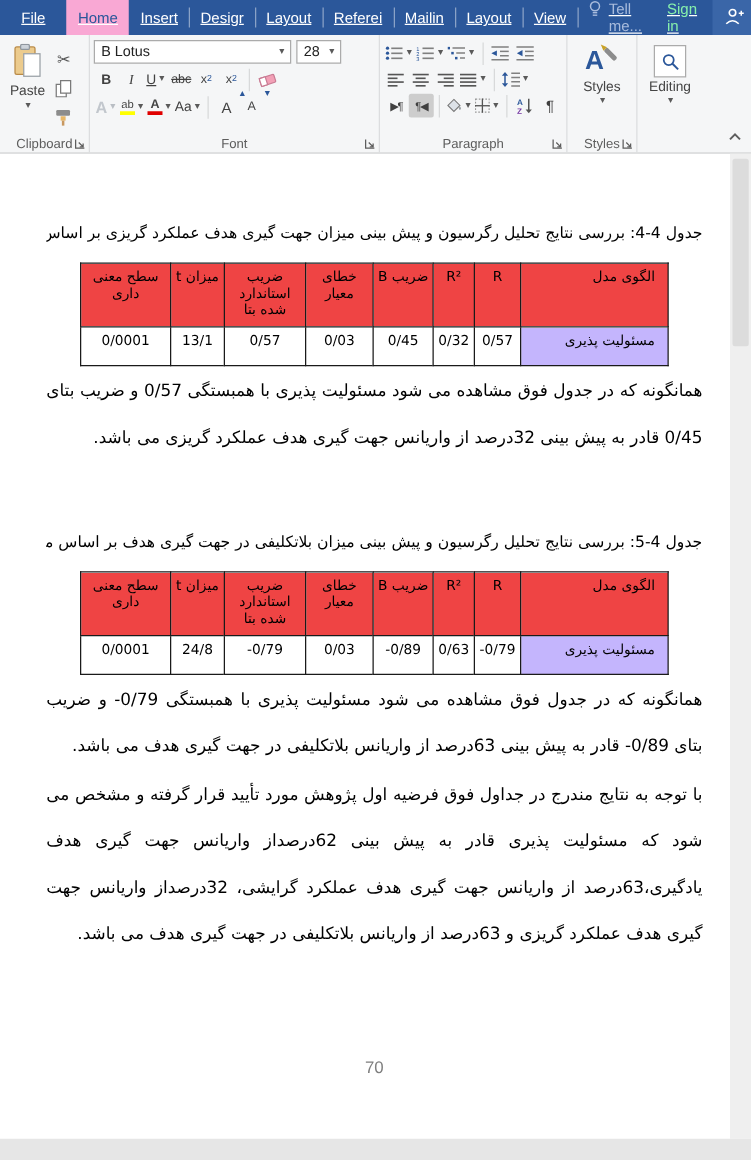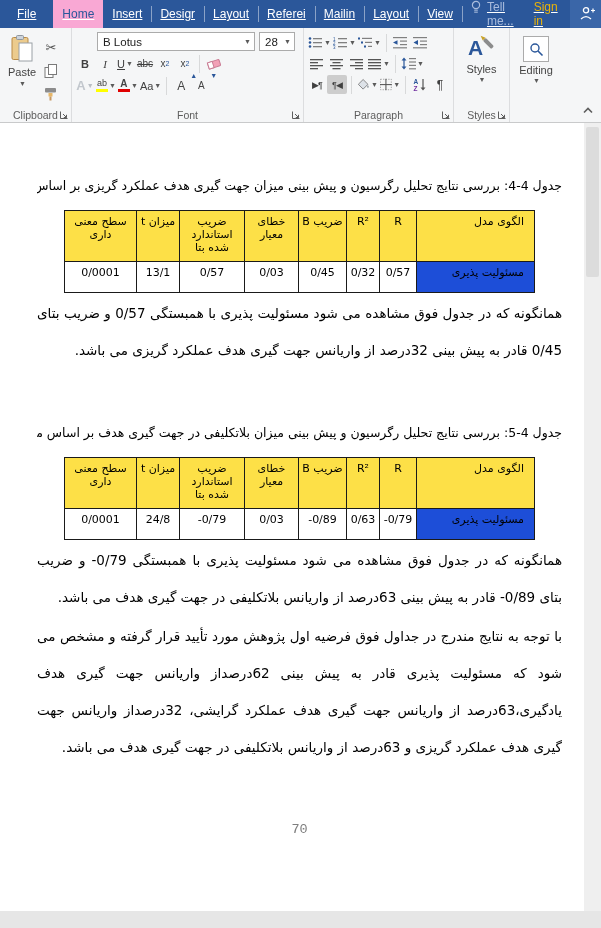--- a/index.html
+++ b/index.html
@@ -9,30 +9,30 @@
   
   .titlebar{position:absolute;top:0;left:0;right:0;height:28px;background:#2b579a;
             display:flex;align-items:stretch;color:#fff;font-size:12px;text-decoration:underline;}
   .tab{position:relative;display:flex;align-items:center;padding:0 9px;cursor:default;white-space:nowrap;}
   .tab.file{padding:0 17px;}
   .tab.active{background:#f9a8d4;color:#2b579a;}
   .tab.sep::before{content:"";position:absolute;left:0;top:6px;width:1px;height:16px;background:rgba(255,255,255,.45);}
   .tb-right{margin-left:auto;display:flex;align-items:center;}
   .tellme{display:flex;align-items:flex-start;gap:5px;color:#a9bcdd;padding:0 8px;position:relative;}
   .tellme::before{content:"";position:absolute;left:0;top:6px;width:1px;height:16px;background:rgba(255,255,255,.45);}
-  .signin{padding:0 12px;color:#eab308;}
+  .signin{padding:0 12px;color:#86efac;}
   .sharebtn{display:flex;align-items:center;gap:6px;background:#3a66a8;height:28px;padding:0 14px 0 10px;}
 
   
   .ribbon{position:absolute;top:28px;left:0;right:0;height:94px;background:#f5f6f7;
           border-bottom:1px solid #c9cacb;display:flex;font-size:11px;color:#444;}
   .rgroup{position:relative;height:100%;box-sizing:border-box;padding:4px 3px 16px 3px;border-right:1px solid #dcdddf;}
   .rgroup-label{position:absolute;bottom:1px;left:0;right:0;text-align:center;font-size:10.5px;color:#5d5d5d;}
   .launcher{position:absolute;bottom:2px;right:2px;width:10px;height:10px;}
-  .rowline{display:flex;align-items:flex-start;margin-left:22px;}
+  .rowline{display:flex;align-items:flex-start;}
   .rbtn{display:flex;align-items:center;justify-content:center;min-width:18px;height:19px;border-radius:2px;padding:0 1px;}
   .rbtn.active{background:#cdcdcd;}
   .arrow{font-size:7px;color:#5a5a5a;margin-left:1px;}
   .vdiv{width:1px;height:18px;background:#d8d9da;margin:0 4px;}
   .glyph{font-size:11px;color:#404040;}
 
   
   .g-clip{width:72px;display:flex;}
   .paste-big{display:flex;flex-direction:column;align-items:center;justify-content:flex-start;width:38px;padding-top:3px;gap:2px;}
   .clip-mini{display:flex;flex-direction:column;gap:4px;padding-top:6px;}
@@ -74,28 +74,28 @@
   .scrollbar{position:absolute;top:0;right:0;width:17px;height:100%;background:#efefef;}
   .scroll-thumb{position:absolute;top:4px;left:2px;width:13px;height:150px;background:#dcdcdc;border-radius:2px;}
   .page{position:absolute;top:0;left:0;right:17px;bottom:0;padding:0 22px 0 37px;overflow:hidden;
         direction:rtl;font-family:"DejaVu Sans","Liberation Sans",sans-serif;color:#000;}
   .caption{font-size:12.5px;white-space:nowrap;overflow:hidden;text-align:right;height:20px;line-height:20px;}
   .cap1{margin-top:53px;}
   .cap2{margin-top:54px;}
   .doc-table{border-collapse:collapse;table-layout:fixed;width:470px;margin:14px auto 0;
              font-size:11px;}
   .doc-table th,.doc-table td{border:1px solid #1a1a1a;vertical-align:top;padding:4px 2px 2px;text-align:center;overflow:hidden;}
-  .doc-table th{background:#fde047;font-weight:normal;height:44px;}
+  .doc-table th{background:#ef4444;font-weight:normal;height:44px;}
   .doc-table td{height:24px;}
   .doc-table th:first-child{text-align:right;padding-right:10px;}
-  .doc-table .model-cell{background:#1d4ed8;text-align:right;padding-right:10px;}
+  .doc-table .model-cell{background:#c4b5fd;text-align:right;padding-right:10px;}
   .doc-table .num-cell{direction:ltr;}
   .body-text{margin:2px 0 0;font-size:13.5px;line-height:37px;text-align:justify;}
-  .page-number{margin-top:56px;text-align:center;color:#7f7f7f;font-size:13.5px;direction:ltr;
-               font-family:Liberation Mono, monospace;}
+  .page-number{margin-top:80px;text-align:center;color:#7f7f7f;font-size:13.5px;direction:ltr;
+               font-family:Liberation Sans, sans-serif;}
   .bottomstrip{position:absolute;bottom:0;left:0;right:0;height:17px;background:#e6e6e6;}
 </style>
 </head>
 <body>
 
 <div class="app">
 
   <div class="titlebar">
     <div class="tab file">File</div>
     <div class="tab active">Home</div>

